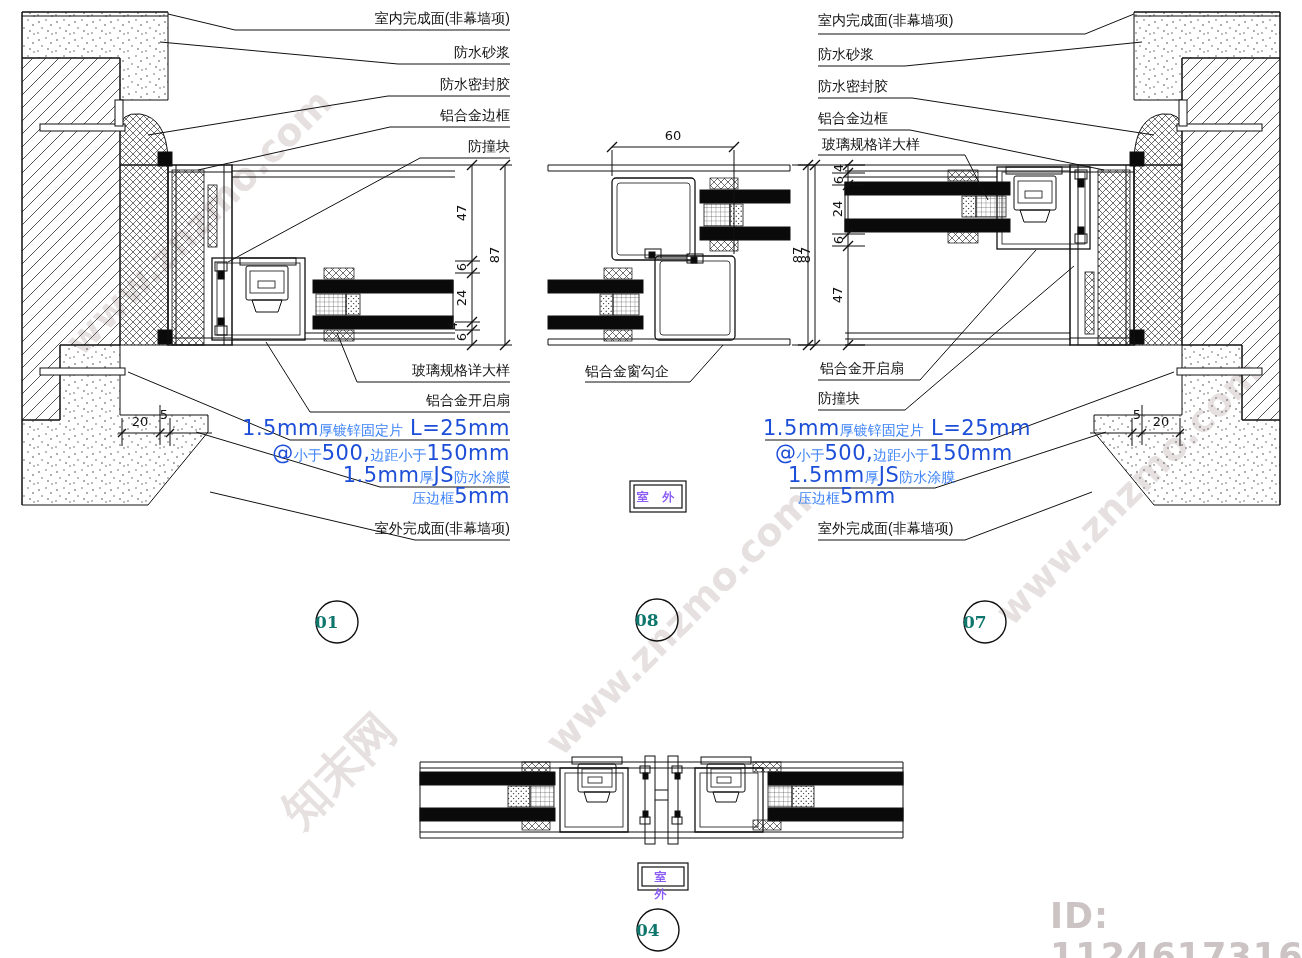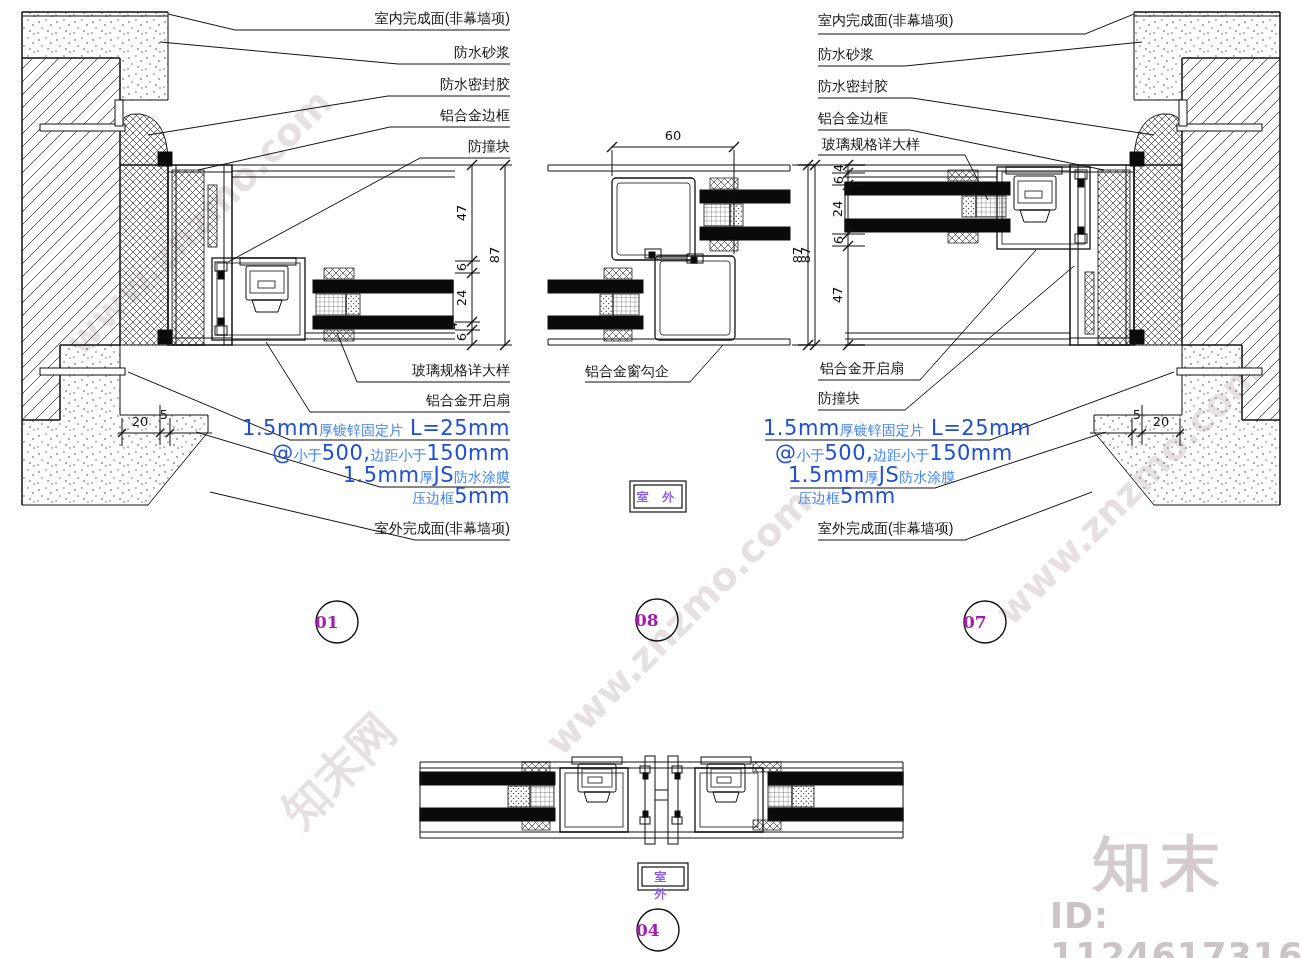--- a/index.html
+++ b/index.html
@@ -8,21 +8,21 @@
   svg.lw{position:absolute;left:0;top:0}
   .lbl{position:absolute;font-size:14px;line-height:16px;white-space:nowrap;color:#111}
   .lbl-r{right:792px;text-align:right}
   .dim{position:absolute;width:30px;text-align:center;font-size:13px;color:#111;
        font-family:"DejaVu Sans",sans-serif;line-height:16px;white-space:nowrap}
   .rot{transform:rotate(-90deg)}
   .spec{line-height:22px}
   .sp-lg{font-size:21px;letter-spacing:.5px;font-family:"DejaVu Sans",sans-serif;color:#1d4ed8}
   .sp-sm{font-size:14px;color:#3b82f6}
   .circ-num{position:absolute;width:23px;text-align:right;font-size:17px;font-weight:bold;
-            font-family:"DejaVu Serif",serif;color:#a21caf}
+            font-family:"DejaVu Serif",serif;color:#0f766e}
   .outdoor{position:absolute;font-size:12px;font-weight:bold;text-align:center;letter-spacing:5px;color:#8b5cf6}
   .title{position:absolute;left:340px;top:680px;width:610px;text-align:center;font-size:34px;
          font-weight:bold;font-family:"DejaVu Serif",serif;color:#0d0d0d;letter-spacing:1px}
   .wm{position:absolute;font-size:38px;font-weight:bold;color:rgba(206,193,193,.5);
       transform:rotate(-45deg);white-space:nowrap;font-family:"DejaVu Sans",sans-serif}
   .brand-logo{position:absolute;left:1092px;top:824px;font-size:60px;font-weight:bold;
       color:#d4cccc;font-family:"DejaVu Sans",sans-serif;letter-spacing:8px}
   .brand-id{position:absolute;left:1050px;top:896px;font-size:35px;font-weight:bold;
       color:#ccc4c4;font-family:"DejaVu Sans",sans-serif;letter-spacing:1px}
 </style>
@@ -344,16 +344,15 @@
 
   <div class="outdoor" style="left:634px;top:489px;width:48px">室 外</div>
   <div class="outdoor" style="left:642px;top:869px;width:42px">室 外</div>
 
   <div class="circ-num" style="left:315px;top:612px">01</div>
   <div class="circ-num" style="left:635px;top:610px">08</div>
   <div class="circ-num" style="left:963px;top:612px">07</div>
   <div class="circ-num" style="left:636px;top:920px">04</div>
 
 
-  <div class="brand-logo">知末</div>
   <div class="brand-id">ID: 1124617316</div>
 
 </div>
 
 </body></html>

